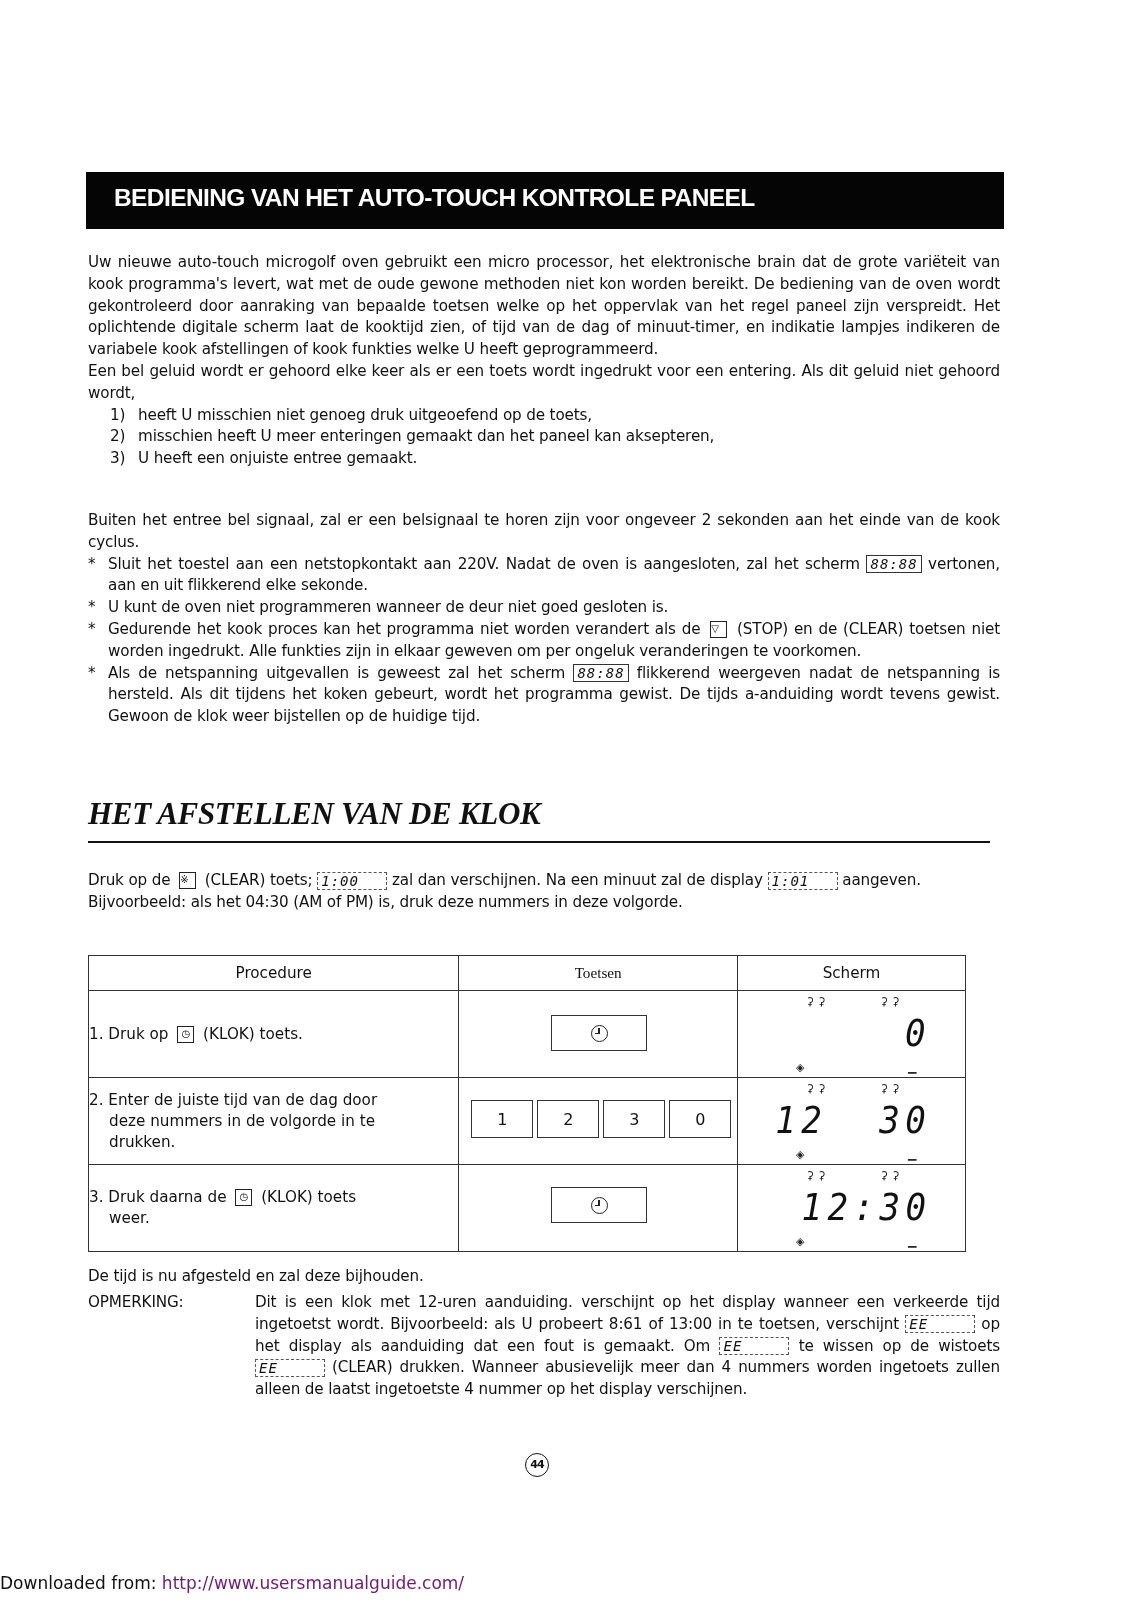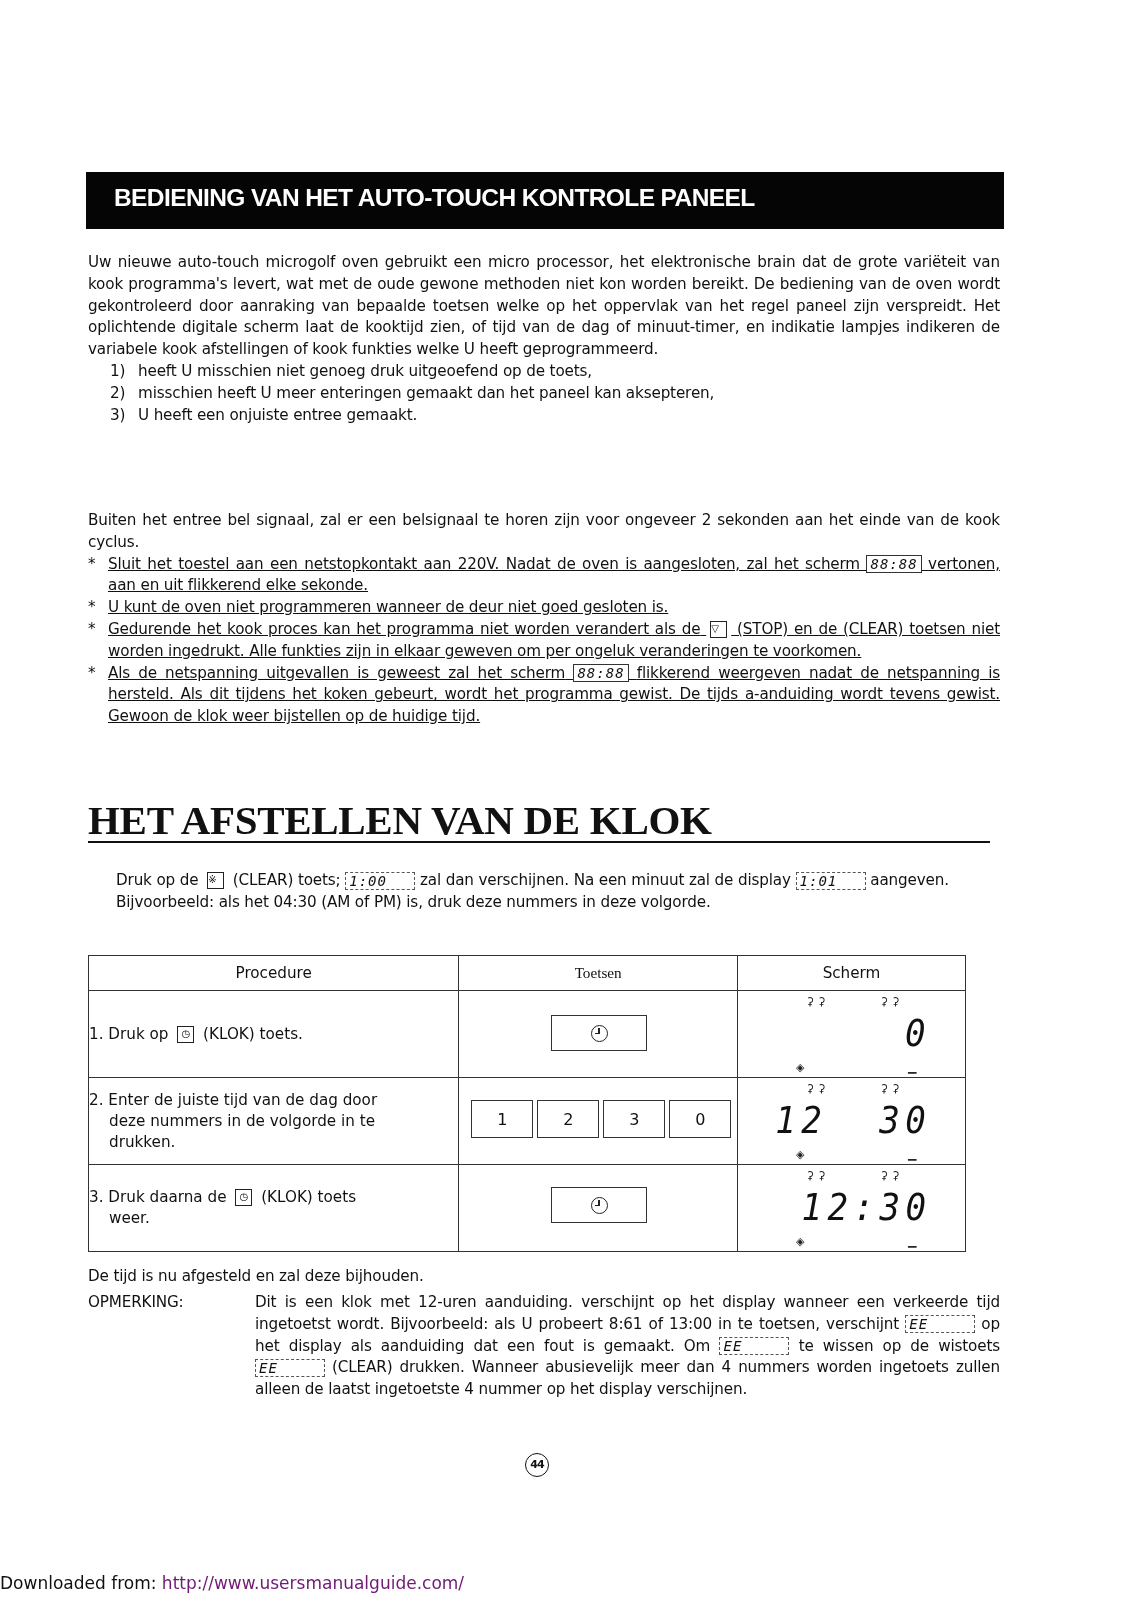--- a/index.html
+++ b/index.html
@@ -8,27 +8,27 @@
 
   .banner { position:absolute; left:86px; top:172px; width:918px; height:57px; background:#050505; }
   .banner-title { position:absolute; left:28px; top:12px; color:#fff; font-family:"Liberation Sans", sans-serif; font-weight:bold; font-size:24.5px; letter-spacing:-0.6px; white-space:nowrap; }
 
   .body-text { position:absolute; left:88px; width:912px; font-family:"DejaVu Sans", sans-serif; font-size:15.2px; line-height:21.8px; letter-spacing:-0.15px; }
   .body-text p { margin:0; text-align:justify; text-align-last:left; }
   .num-item { padding-left:22px; display:flex; }
   .num-item .n { width:28px; }
   .star-item { display:flex; }
   .star-item .s { width:20px; flex:none; }
-  .star-item .t { flex:1; text-align:justify; text-align-last:left;text-decoration:underline; }
+  .star-item .t { flex:1; text-align:justify; text-align-last:left; }
 
   .lcd { display:inline-block; border:1px solid #333; padding:0 3px; font-family:"DejaVu Sans Mono", monospace; font-style:italic; font-size:14px; line-height:16px; letter-spacing:1px; vertical-align:middle; }
   .lcd.dashed { border:1px dashed #555; min-width:62px; text-align:right; }
   .key-icon { display:inline-block; width:15px; height:15px; border:1.5px solid #222; vertical-align:middle; position:relative; margin:0 4px; font-size:10px; line-height:14px; text-align:center; }
 
-  .h2 { position:absolute; left:88px; top:796px; font-family:"Liberation Serif", serif; font-weight:bold; font-size:41px; letter-spacing:-0.3px; white-space:nowrap; }
+  .h2 { position:absolute; left:88px; top:796px; font-family:"Liberation Serif", serif; font-weight:bold; font-size:31px; letter-spacing:-0.3px; white-space:nowrap;font-style:italic; }
   .h2-rule { position:absolute; left:88px; top:841px; width:902px; height:2px; background:#111; }
 
   table.proc { position:absolute; left:88px; top:955px; width:878px; border-collapse:collapse; font-family:"DejaVu Sans", sans-serif; font-size:15.2px; }
   table.proc td, table.proc th { border:1px solid #333; padding:0; }
   table.proc th { font-weight:normal; height:34px; }
   .col1 { width:371px; } .col2 { width:279px;font-family:Liberation Serif, serif; } .col3 { width:228px; }
   .proc-text { padding-left:28px; padding-right:8px; line-height:21px; }
   .proc-text .ind { padding-left:20px; }
   .keys-cell { position:relative; height:86px; }
   .key-box { position:absolute; border:1px solid #333; background:#fff; display:flex; align-items:center; justify-content:center; font-size:16px; }
@@ -48,20 +48,21 @@
 <body>
 
 <div class="page">
 
   <div class="banner">
     <div class="banner-title">BEDIENING VAN HET AUTO-TOUCH KONTROLE PANEEL</div>
   </div>
 
   <div class="body-text" style="top:252px;">
     <p>Uw nieuwe auto-touch microgolf oven gebruikt een micro processor, het elektronische brain dat de grote variëteit van kook programma's levert, wat met de oude gewone methoden niet kon worden bereikt. De bediening van de oven wordt gekontroleerd door aanraking van bepaalde toetsen welke op het oppervlak van het regel paneel zijn verspreidt. Het oplichtende digitale scherm laat de kooktijd zien, of tijd van de dag of minuut-timer, en indikatie lampjes indikeren de variabele kook afstellingen of kook funkties welke U heeft geprogrammeerd.</p>
+    <p>Een bel geluid wordt er gehoord elke keer als er een toets wordt ingedrukt voor een entering. Als dit geluid niet gehoord wordt,</p>
     <div class="num-item">
         <span class="n">1)</span>
         <span>heeft U misschien niet genoeg druk uitgeoefend op de toets,</span>
       </div>
     <div class="num-item">
         <span class="n">2)</span>
         <span>misschien heeft U meer enteringen gemaakt dan het paneel kan aksepteren,</span>
       </div>
     <div class="num-item">
         <span class="n">3)</span>
@@ -91,21 +92,21 @@
       <span class="s">*</span>
       <span class="t"><span>Als de netspanning uitgevallen is geweest zal het scherm</span>
         <span class="lcd">88:88</span>
         <span>flikkerend weergeven nadat de netspanning is hersteld. Als dit tijdens het koken gebeurt, wordt het programma gewist. De tijds a-anduiding wordt tevens gewist. Gewoon de klok weer bijstellen op de huidige tijd.</span></span>
     </div>
   </div>
 
   <div class="h2">HET AFSTELLEN VAN DE KLOK</div>
   <div class="h2-rule"></div>
 
-  <div class="body-text" style="top:870px;margin-left:28px;">
+  <div class="body-text" style="top:870px;">
     <p>
       <span>Druk op de</span>
       <span class="key-icon">※</span>
       <span>(CLEAR) toets;</span>
       <span class="lcd dashed">1:00</span>
       <span>zal dan verschijnen. Na een minuut zal de display</span>
       <span class="lcd dashed">1:01</span>
       <span>aangeven.</span>
     </p>
     <p>Bijvoorbeeld:   als het 04:30 (AM of PM) is, druk deze nummers in deze volgorde.</p>

